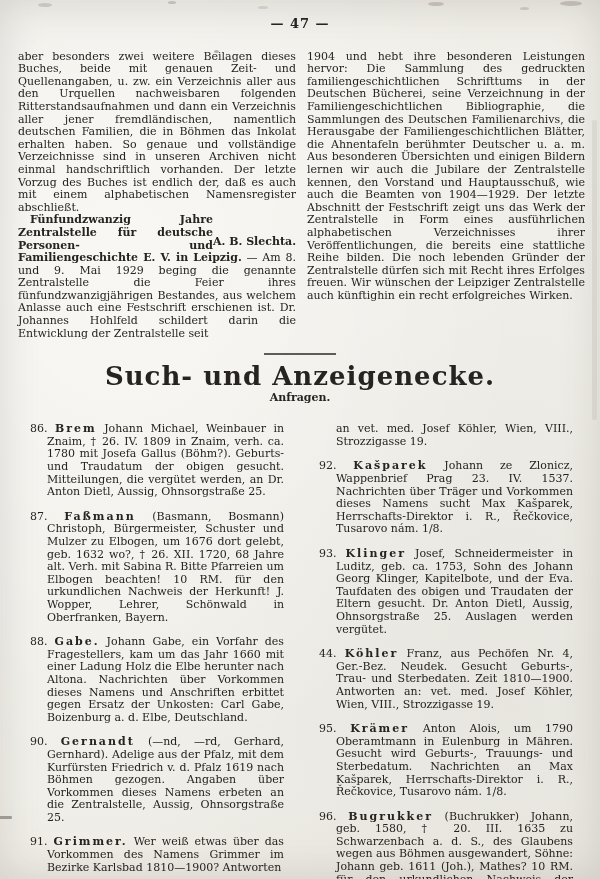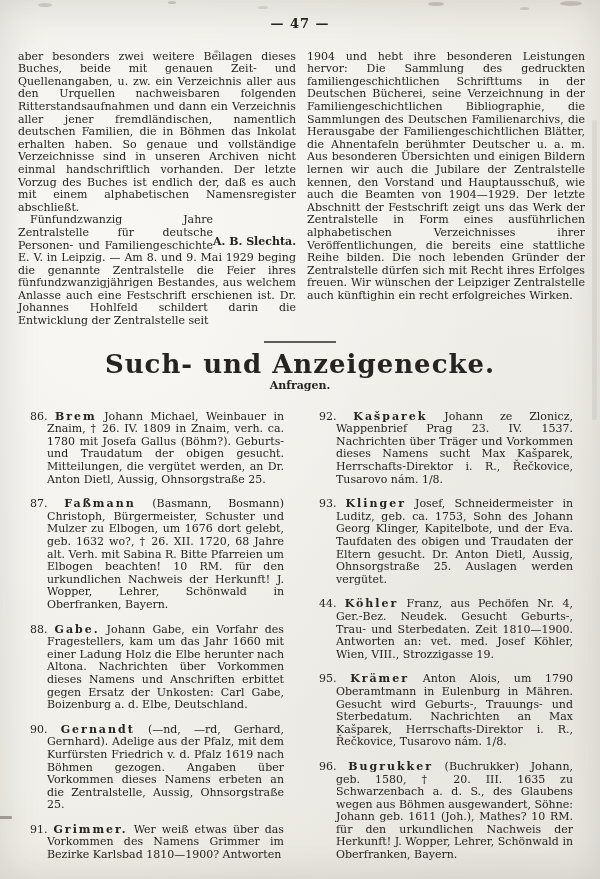--- a/index.html
+++ b/index.html
@@ -43,21 +43,21 @@
     justify-content:space-between;
     padding:0 15px 0 18px;
   }
   .col{width:278px;}
   .para{
     margin:0;
     text-align:justify;
     text-indent:12px;
   }
   .para.no-indent{text-indent:0;}
-  .bold{font-weight:normal;}
+  .bold{font-weight:bold;}
   .sig{float:right;font-weight:bold;margin-top:34px;}
   .divider{
     width:72px;height:2px;background:#3a3632;
     margin:13px auto 8px auto;opacity:.8;
   }
   .section-title{
     margin:0;
     text-align:center;
     font-size:26px;
     line-height:26px;
@@ -122,20 +122,21 @@
   <p class="entry"><span>87.</span> <span class="ename">Faßmann</span><span> (Basmann, Bosmann) Christoph, Bürgermeister, Schuster und Mulzer zu Elbogen, um 1676 dort gelebt, geb. 1632 wo?, † 26. XII. 1720, 68 Jahre alt. Verh. mit Sabina R. Bitte Pfarreien um Elbogen beachten! 10 RM. für den urkundlichen Nachweis der Herkunft! J. Wopper, Lehrer, Schönwald in Oberfranken, Bayern.</span></p>
 
   <p class="entry"><span>88.</span> <span class="ename">Gabe.</span><span> Johann Gabe, ein Vorfahr des Fragestellers, kam um das Jahr 1660 mit einer Ladung Holz die Elbe herunter nach Altona. Nachrichten über Vorkommen dieses Namens und Anschriften erbittet gegen Ersatz der Unkosten: Carl Gabe, Boizenburg a. d. Elbe, Deutschland.</span></p>
 
 
   <p class="entry"><span>90.</span> <span class="ename">Gernandt</span><span> (—nd, —rd, Gerhard, Gernhard). Adelige aus der Pfalz, mit dem Kurfürsten Friedrich v. d. Pfalz 1619 nach Böhmen gezogen. Angaben über Vorkommen dieses Namens erbeten an die Zentralstelle, Aussig, Ohnsorgstraße 25.</span></p>
 
   <p class="entry"><span>91.</span> <span class="ename">Grimmer.</span><span> Wer weiß etwas über das Vorkommen des Namens Grimmer im Bezirke Karlsbad 1810—1900? Antworten</span></p>
 </div>
     <div class="col">
+  <p class="entry cont"><span></span> <span class="ename"></span><span>an vet. med. Josef Köhler, Wien, VIII., Strozzigasse 19.</span></p>
 
   <p class="entry"><span>92.</span> <span class="ename">Kašparek</span><span> Johann ze Zlonicz, Wappenbrief Prag 23. IV. 1537. Nachrichten über Träger und Vorkommen dieses Namens sucht Max Kašparek, Herrschafts-Direktor i. R., Řečkovice, Tusarovo nám. 1/8.</span></p>
 
   <p class="entry"><span>93.</span> <span class="ename">Klinger</span><span> Josef, Schneidermeister in Luditz, geb. ca. 1753, Sohn des Johann Georg Klinger, Kapitelbote, und der Eva. Taufdaten des obigen und Traudaten der Eltern gesucht. Dr. Anton Dietl, Aussig, Ohnsorgstraße 25. Auslagen werden vergütet.</span></p>
 
   <p class="entry"><span>44.</span> <span class="ename">Köhler</span><span> Franz, aus Pechöfen Nr. 4, Ger.-Bez. Neudek. Gesucht Geburts-, Trau- und Sterbedaten. Zeit 1810—1900. Antworten an: vet. med. Josef Köhler, Wien, VIII., Strozzigasse 19.</span></p>
 
   <p class="entry"><span>95.</span> <span class="ename">Krämer</span><span> Anton Alois, um 1790 Oberamtmann in Eulenburg in Mähren. Gesucht wird Geburts-, Trauungs- und Sterbedatum. Nachrichten an Max Kašparek, Herrschafts-Direktor i. R., Řečkovice, Tusarovo nám. 1/8.</span></p>
 
   <p class="entry"><span>96.</span> <span class="ename">Bugrukker</span><span> (Buchrukker) Johann, geb. 1580, † 20. III. 1635 zu Schwarzenbach a. d. S., des Glaubens wegen aus Böhmen ausgewandert, Söhne: Johann geb. 1611 (Joh.), Mathes? 10 RM. für den urkundlichen Nachweis der Herkunft! J. Wopper, Lehrer, Schönwald in Oberfranken, Bayern.</span></p>

